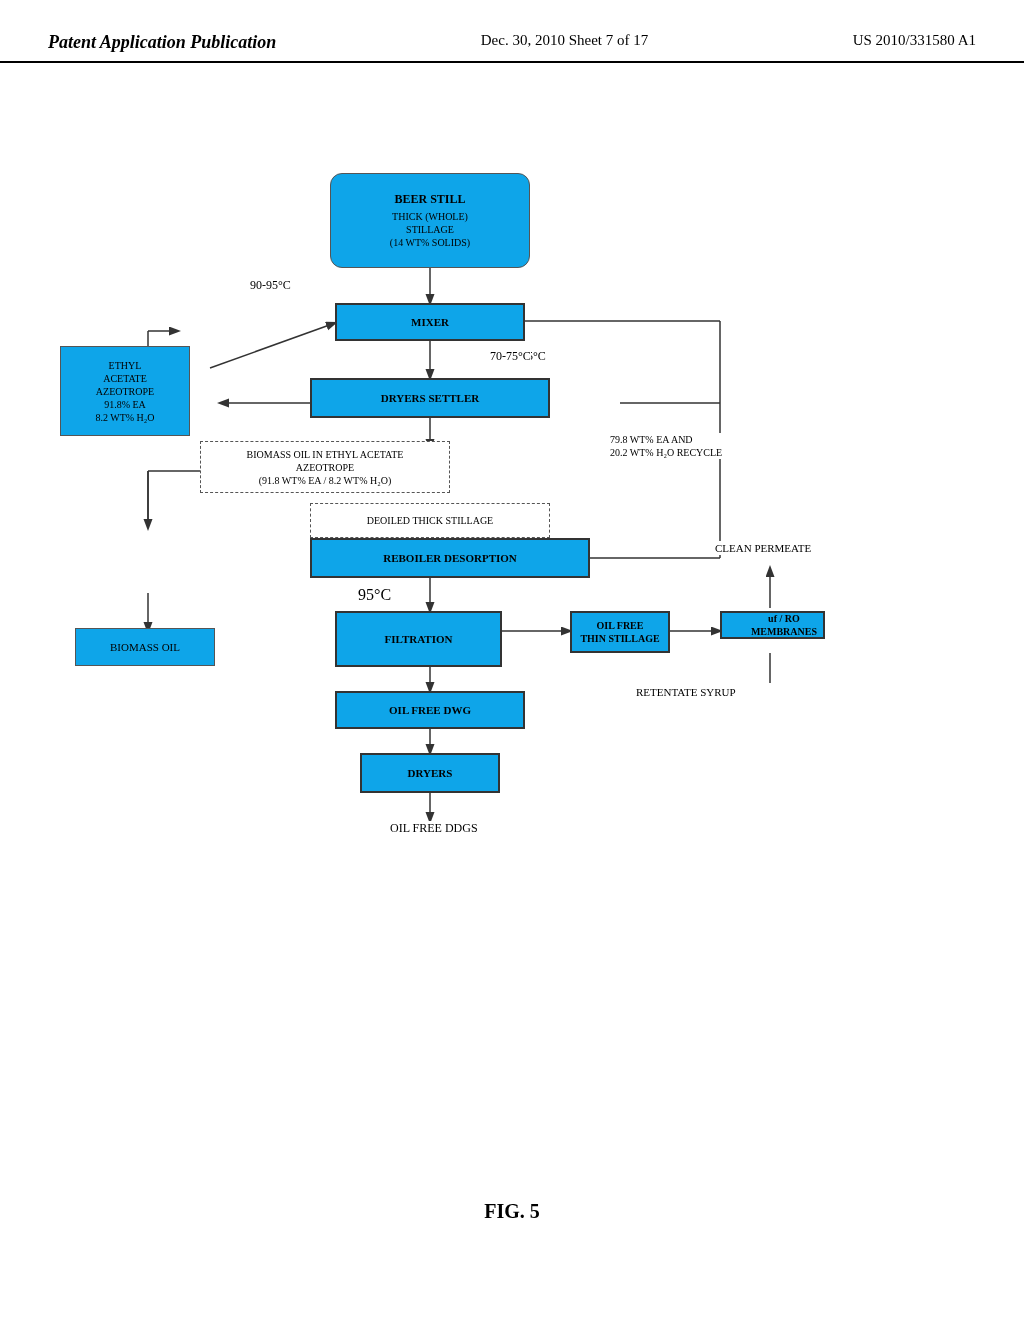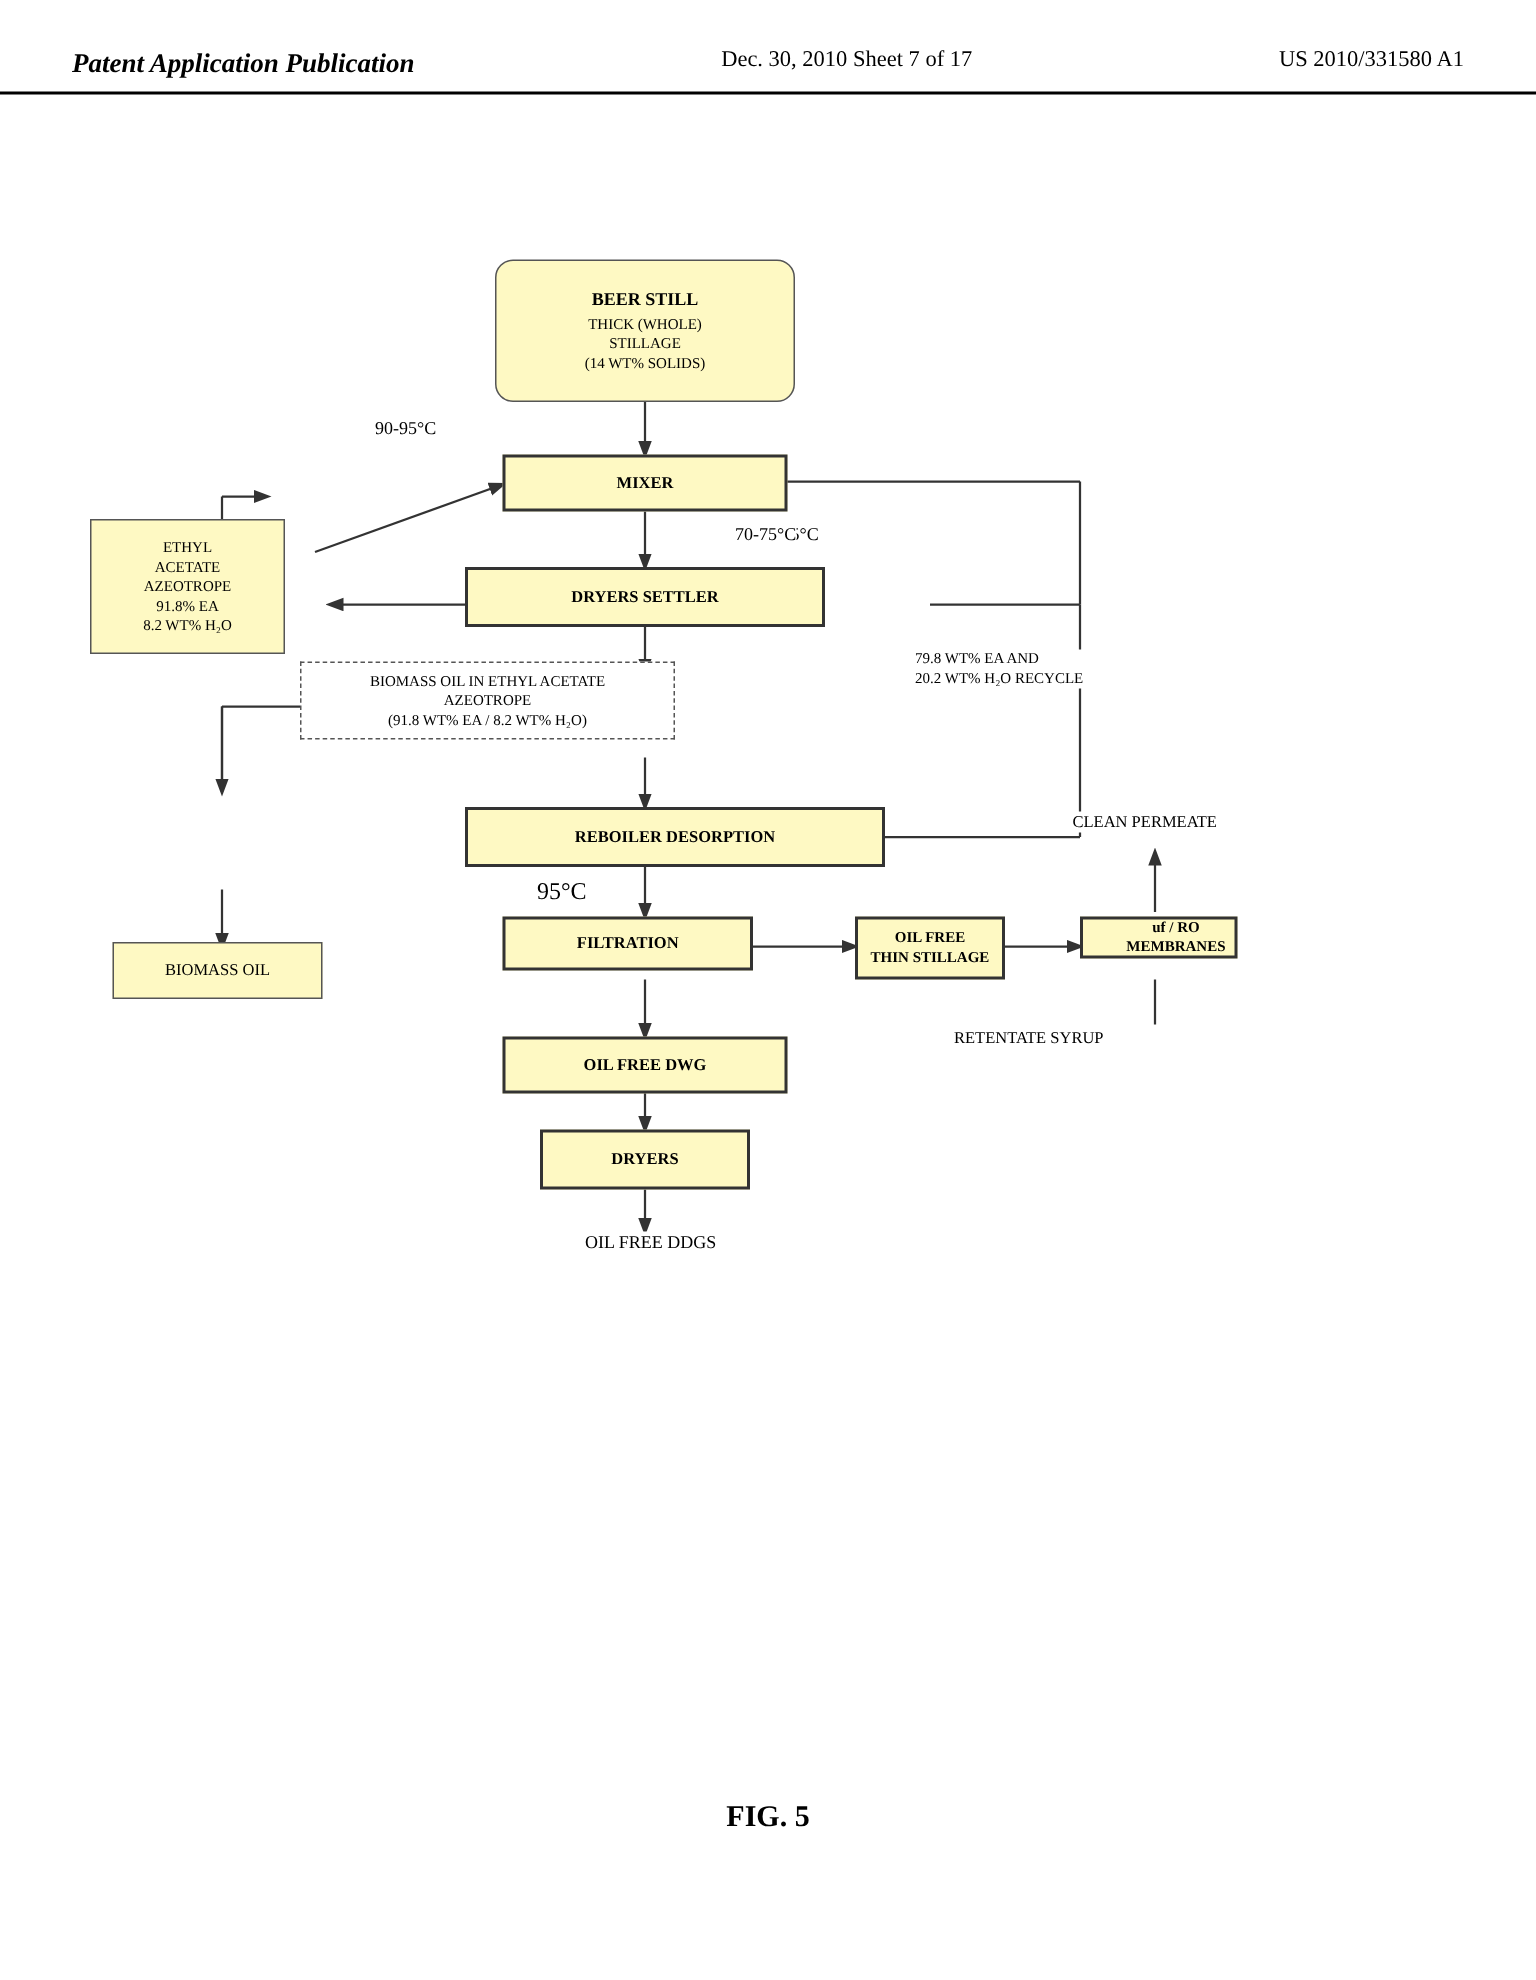--- a/index.html
+++ b/index.html
@@ -40,21 +40,21 @@
       position: relative;
       width: 100%;
       height: 1180px;
       margin-top: 10px;
     }
 
     
     .box {
       position: absolute;
       border: 1px solid #333;
-      background: #fef9c3;
+      background: #0ea5e9;
       display: flex;
       align-items: center;
       justify-content: center;
       text-align: center;
       font-size: 11px;
       font-weight: normal;
       line-height: 1.3;
       padding: 4px 6px;
     }
     .box.bold-border {
@@ -172,37 +172,40 @@
   <div class="label" style="left:390px; top:276px; font-size:12px; left:430px; text-align:left; left:505px;">70-75°C</div>
 
   <div class="box bold-border" style="left:310px; top:305px; width:240px; height:40px;">
     <span style="font-weight:bold;">DRYERS SETTLER</span>
   </div>
 
   <div class="label dashed-border" style="left:200px; top:368px; width:250px; height:52px; display:flex; align-items:center; justify-content:center; font-size:10px; border:1px dashed #555;">
     <span style="white-space:pre-line; text-align:center;">BIOMASS OIL IN ETHYL ACETATE<br>AZEOTROPE<br>(91.8 WT% EA / 8.2 WT% H₂O)</span>
   </div>
 
+  <div class="label dashed-border" style="left:310px; top:430px; width:240px; height:35px; display:flex; align-items:center; justify-content:center; font-size:10px; border:1px dashed #555;">
+    <span>DEOILED THICK STILLAGE</span>
+  </div>
 
   <div class="box" style="left:60px; top:230px; width:130px; height:90px; border:1px solid #555;margin-top:43px;">
     <span style="white-space:pre-line; font-size:10px;">ETHYL<br>ACETATE<br>AZEOTROPE<br>91.8% EA<br>8.2 WT% H₂O</span>
   </div>
 
 
   <div class="box" style="left:75px; top:555px; width:140px; height:38px; border:1px solid #555;">
     <span style="font-size:11px;">BIOMASS OIL</span>
   </div>
 
   <div class="box bold-border" style="left:310px; top:465px; width:280px; height:40px;">
     <span style="font-weight:bold; font-size:11px;">REBOILER DESORPTION</span>
   </div>
 
   <div class="label" style="left:358px; top:512px; font-size:16px;">95°C</div>
 
-  <div class="box bold-border" style="left:335px; top:538px; width:167px; height:36px;">
+  <div class="box bold-border" style="left:335px; top:538px; width:167px; height:56px;">
     <span style="font-weight:bold;">FILTRATION</span>
   </div>
 
   <div class="box bold-border" style="left:570px; top:538px; width:100px; height:42px;">
     <span style="font-weight:bold; font-size:10px; white-space:pre-line;">OIL FREE
 THIN STILLAGE</span>
   </div>
 
   <div class="box bold-border" style="left:720px; top:538px; width:105px; height:28px;justify-content:flex-end;">
     <span style="font-weight:bold; font-size:10px; white-space:pre-line;">uf / RO

